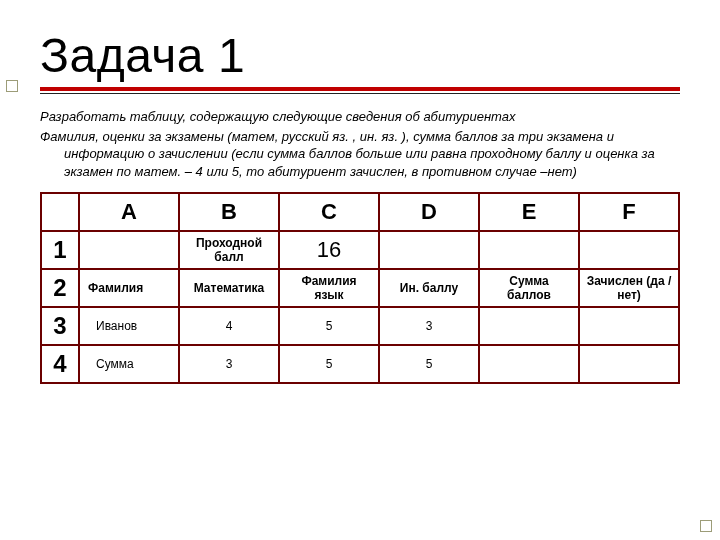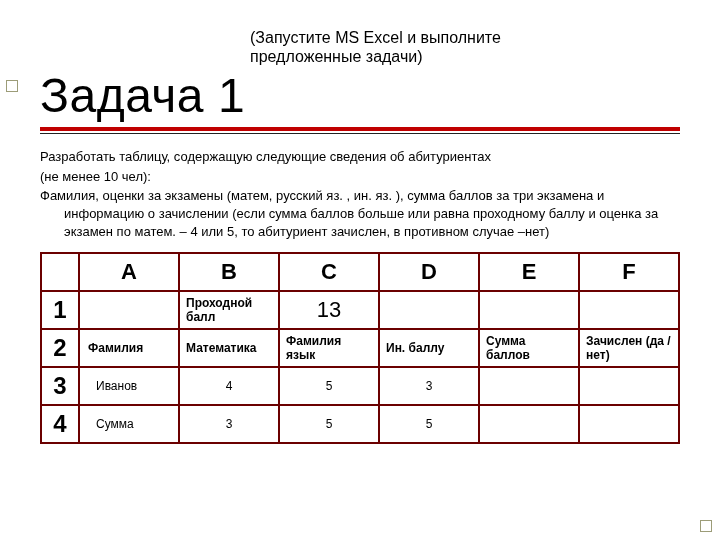--- a/index.html
+++ b/index.html
@@ -30,21 +30,21 @@
   .rule-wrap {
     margin-bottom: 14px;
   }
   .rule-red { height: 4px; background: #c00000; }
   .rule-black { height: 1px; background: #222; margin-top: 2px; }
   .body-text {
     font-size: 13px;
     line-height: 1.35;
   }
   .body-text p { margin: 0 0 2px 0; }
-  .hang { padding-left: 24px; text-indent: -24px; }
+  .hang { padding-left: 24px; text-indent: -24px; font-style: italic; }
   .u { text-decoration: underline; }
   table.excel {
     border-collapse: collapse;
     margin-top: 12px;
     width: 100%;
     table-layout: fixed;
   }
   table.excel th, table.excel td {
     border: 2px solid #6b0000;
     padding: 4px 6px;
@@ -59,20 +59,21 @@
     height: 38px;
   }
   table.excel .row-head {
     font-size: 24px;
     font-weight: bold;
     text-align: center;
   }
   table.excel .label {
     font-size: 12px;
     font-weight: bold;
+    text-align: center;
   }
   table.excel .label-left {
     font-size: 12px;
     font-weight: bold;
     text-align: left;
     padding-left: 8px;
     border-radius: 6px;
   }
   table.excel .val {
     font-size: 12px;
@@ -91,35 +92,30 @@
     position: absolute;
     border: 1.5px solid rgba(90,90,30,.6);
     width: 12px; height: 12px;
   }
 </style>
 </head>
 <body>
 
 <div class="slide">
 
-  <div class="note">
-    <span>(Запустите MS Excel и выполните</span><br>
-    <span>предложенные задачи)</span>
-  </div>
 
   <h1 class="title">Задача 1</h1>
 
   <div class="rule-wrap">
     <div class="rule-red"></div>
     <div class="rule-black"></div>
   </div>
 
   <div class="body-text">
     <p class="hang">Разработать таблицу, содержащую следующие сведения об абитуриентах</p>
-    <p class="hang">(не менее 10 чел):</p>
     <p class="hang">Фамилия, оценки за экзамены (матем, русский яз. , ин. яз. ), сумма баллов за три экзамена и информацию о зачислении (если сумма баллов больше или равна проходному баллу и оценка за экзамен по матем. – 4 или 5, то абитуриент зачислен, в противном случае –нет)</p>
   </div>
 
   <table class="excel">
     <colgroup>
       <col class="rownum">
         <col class="c">
         <col class="c">
         <col class="c">
         <col class="c">
@@ -133,21 +129,21 @@
       <th class="col-head">B</th>
       <th class="col-head">C</th>
       <th class="col-head">D</th>
       <th class="col-head">E</th>
       <th class="col-head">F</th>
     </tr>
     <tr>
       <td class="row-head">1</td>
       <td class="val"></td>
       <td class="label">Проходной балл</td>
-      <td class="big13">13</td>
+      <td class="big13">16</td>
       <td class="val"></td>
       <td class="val"></td>
       <td class="val"></td>
     </tr>
     <tr>
       <td class="row-head">2</td>
       <td class="label-left">Фамилия</td>
       <td class="label">Математика</td>
       <td class="label">Фамилия язык</td>
       <td class="label">Ин. баллу</td>

